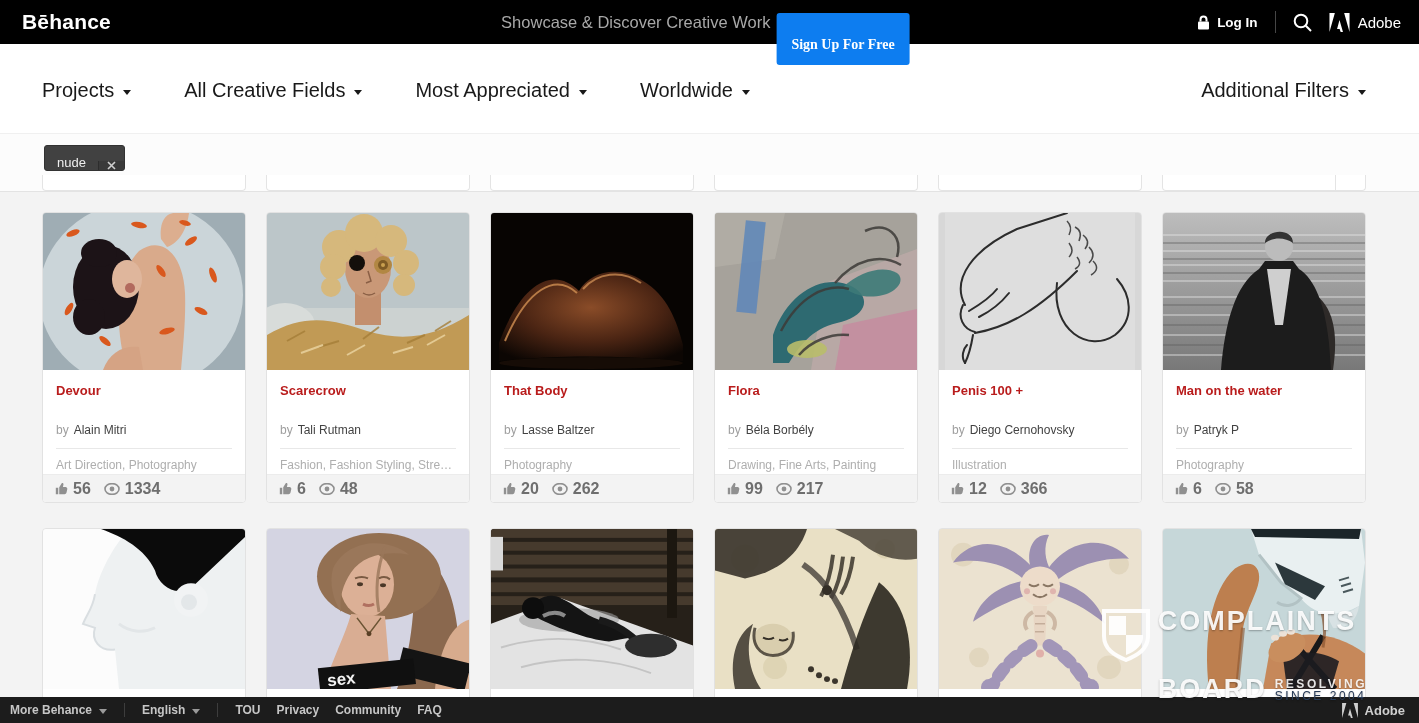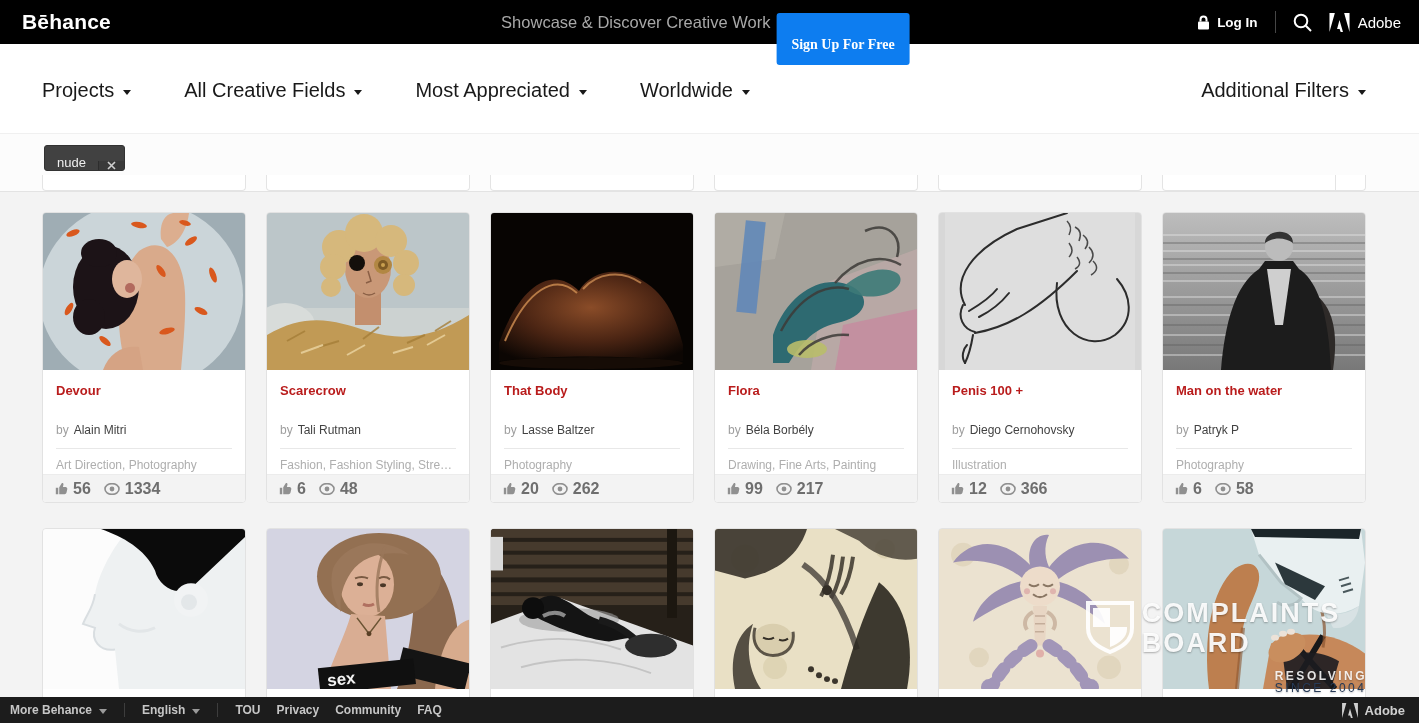--- a/index.html
+++ b/index.html
@@ -49,24 +49,24 @@
   .card-info { padding:13px 13px 0 13px; height:104px; }
   .card-title { font-size:13px; font-weight:bold; color:#b91c1c; margin-bottom:25px; white-space:nowrap; overflow:hidden; cursor:pointer; }
   .byline { font-size:12px; color:#9e9e9e; margin-bottom:11px; display:flex; gap:5px; }
   .byline a { color:#424242; text-decoration:none; cursor:pointer; }
   .fields { border-top:1px solid #e8e8e8; padding-top:9px; font-size:12px; color:#aeaeae; white-space:nowrap; overflow:hidden; cursor:pointer; }
   .card-stats { height:28px; background:#f3f3f3; border-top:1px solid #ececec; display:flex; align-items:center; padding:0 12px; }
   .stat-num { font-size:16px; font-weight:bold; color:#6e6e6e; margin-left:5px; margin-right:13px; }
   .stub { height:60px; background:#fff; }
 
   
-  .watermark { position:absolute; right:52px; bottom:28px; z-index:70; display:flex; align-items:flex-start; gap:7px;
+  .watermark { position:absolute; right:52px; bottom:20px; z-index:70; display:flex; align-items:flex-start; gap:7px;
                pointer-events:none; text-shadow:0 1px 2px rgba(0,0,0,.3); }
   .wm-big { font-size:27px; font-weight:bold; letter-spacing:2px; color:rgba(255,255,255,.92); line-height:1; }
-  .wm-row { display:flex; gap:24px; margin-top:3px; }
+  .wm-row { display:flex; align-items:flex-end; gap:8px; margin-top:3px; }
   .wm-small { display:flex; flex-direction:column; line-height:1.05;margin-top:40px; }
   .wm-sub1 { font-size:12px; font-weight:bold; letter-spacing:2.5px; color:rgba(255,255,255,.88); }
   .wm-sub2 { font-size:12px; font-weight:normal; letter-spacing:2.5px; color:#273b58; }
 
   
   .footer { position:absolute; left:0; bottom:0; width:100%; height:26px; background:#1c1c1c; display:flex;
             align-items:center; z-index:60; font-size:12px; font-weight:bold; color:#c6c6c6; }
   .f-item { display:flex; align-items:center; cursor:pointer; white-space:nowrap; }
   .f-caret { border-top-color:#9a9a9a; margin-left:7px; border-left-width:4px; border-right-width:4px; border-top-width:5px; }
   .f-div { width:1px; height:14px; background:#3d3d3d; margin:0 17px; }

